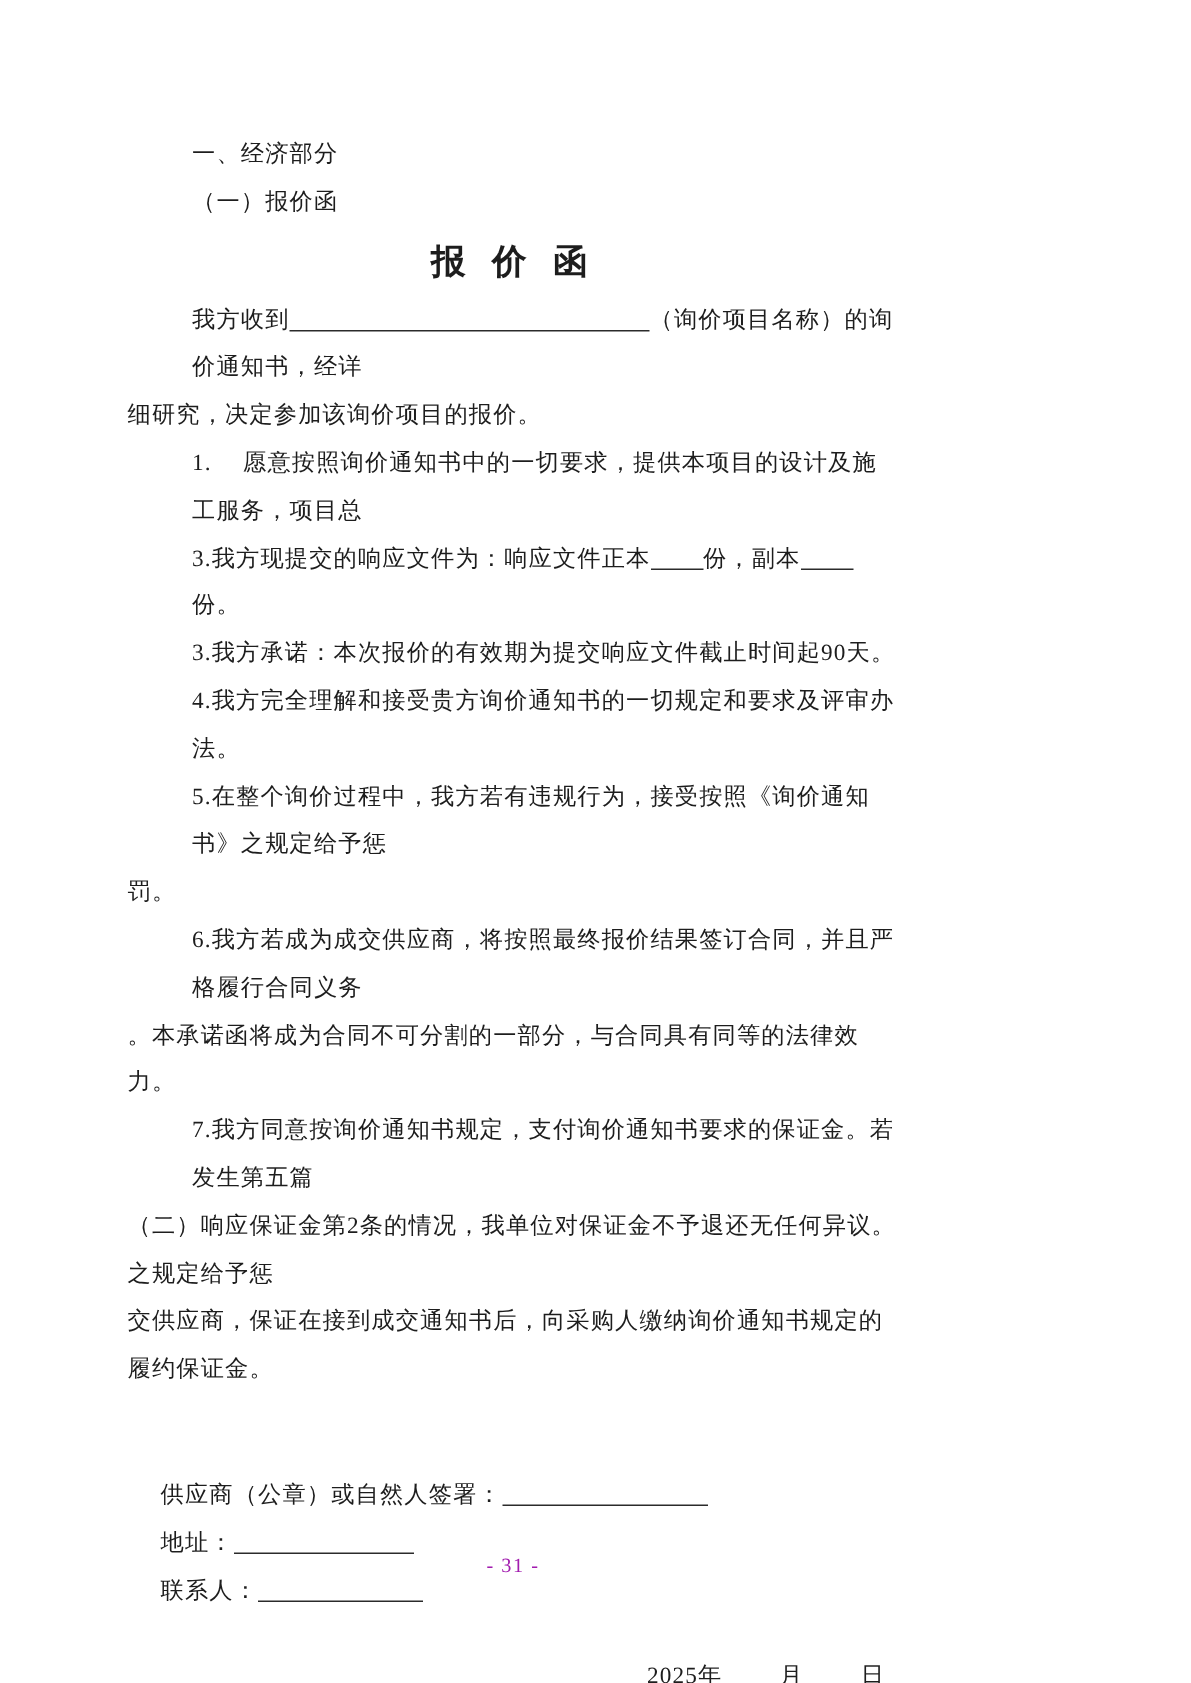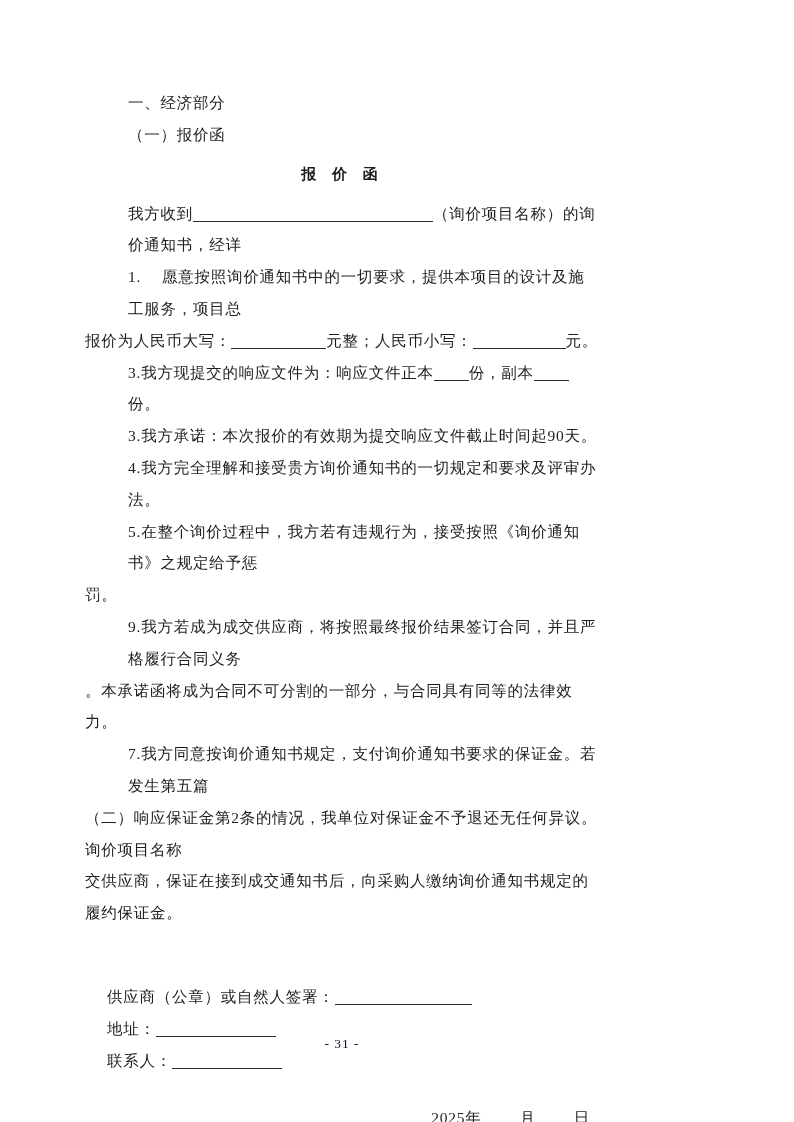--- a/index.html
+++ b/index.html
@@ -15,21 +15,21 @@
   }
   .doc{
     position:absolute;
     left:85px;right:84px;top:0;
     padding-top:87px;
   }
   .ln{line-height:31.8px;white-space:pre-wrap;}
   .ind{padding-left:43px;}
   .title{
     height:47px;display:flex;align-items:center;justify-content:center;
-    font-size:15px;font-weight:bold;letter-spacing:6px;
+    font-size:23px;font-weight:bold;letter-spacing:6px;
   }
   .addressee{padding-left:13px;}
   .addressee .u{
     border-bottom:1.3px solid #2b2b2b;
     padding:0 3px 2px 3px;
   }
   .bl{
     display:inline-block;
     height:15px;
     border-bottom:1.3px solid #2b2b2b;
@@ -37,50 +37,50 @@
   }
   .w240{width:240px;} .w95{width:95px;} .w93{width:93px;}
   .w35{width:35px;}  .w137{width:137px;} .w120{width:120px;}
   .w110{width:110px;} .w38{width:38px;}
   .sig{margin-left:22px;}
   .sig-block{margin-top:52px;}
   .col1{display:inline-block;width:268px;}
   .date-row{margin-top:26px;text-align:right;padding-right:10px;}
   .footer{
     position:absolute;left:0;right:0;top:1036px;
-    text-align:center;font-size:13.5px;letter-spacing:1px;color:#0f172a;
+    text-align:center;font-size:13.5px;letter-spacing:1px;color:#a21caf;
   }
 </style>
 </head>
 <body>
 
 <div class="page">
   <div class="doc">
 
     <div class="ln ind">一、经济部分</div>
     <div class="ln ind">（一）报价函</div>
 
     <div class="title">报 价 函</div>
 
 
     <div class="ln ind"><span>我方收到</span><span class="bl w240"></span><span>（询价项目名称）的询价通知书，经详</span></div>
+    <div class="ln">细研究，决定参加该询价项目的报价。</div>
 
     <div class="ln ind">1.　 愿意按照询价通知书中的一切要求，提供本项目的设计及施工服务，项目总</div>
-    <div class="ln"><span>报价为人民币大写：</span><span class="bl w95"></span><span>元整；人民币小写：</span><span class="bl w93"></span><span>元。</span></div>
 
     <div class="ln ind"><span>3.我方现提交的响应文件为：响应文件正本</span><span class="bl w35"></span><span>份，副本</span><span class="bl w35"></span><span>份。</span></div>
 
     <div class="ln ind">3.我方承诺：本次报价的有效期为提交响应文件截止时间起90天。</div>
     <div class="ln ind">4.我方完全理解和接受贵方询价通知书的一切规定和要求及评审办法。</div>
     <div class="ln ind">5.在整个询价过程中，我方若有违规行为，接受按照《询价通知书》之规定给予惩</div>
     <div class="ln">罚。</div>
-    <div class="ln ind">9.我方若成为成交供应商，将按照最终报价结果签订合同，并且严格履行合同义务</div>
+    <div class="ln ind">6.我方若成为成交供应商，将按照最终报价结果签订合同，并且严格履行合同义务</div>
     <div class="ln">。本承诺函将成为合同不可分割的一部分，与合同具有同等的法律效力。</div>
     <div class="ln ind">7.我方同意按询价通知书规定，支付询价通知书要求的保证金。若发生第五篇</div>
-    <div class="ln">（二）响应保证金第2条的情况，我单位对保证金不予退还无任何异议。询价项目名称</div>
+    <div class="ln">（二）响应保证金第2条的情况，我单位对保证金不予退还无任何异议。之规定给予惩</div>
     <div class="ln">交供应商，保证在接到成交通知书后，向采购人缴纳询价通知书规定的履约保证金。</div>
 
     <div class="sig-block">
       <div class="ln sig"><span>供应商（公章）或自然人签署：</span><span class="bl w137"></span></div>
       <div class="ln sig"><span>地址：</span><span class="bl w120"></span></div>
       <div class="ln sig"><span>联系人：</span><span class="bl w110"></span></div>
     </div>
 
     <div class="ln date-row"><span>2025年</span><span class="bl w38"></span><span>月</span><span class="bl w38"></span><span>日</span></div>
 

